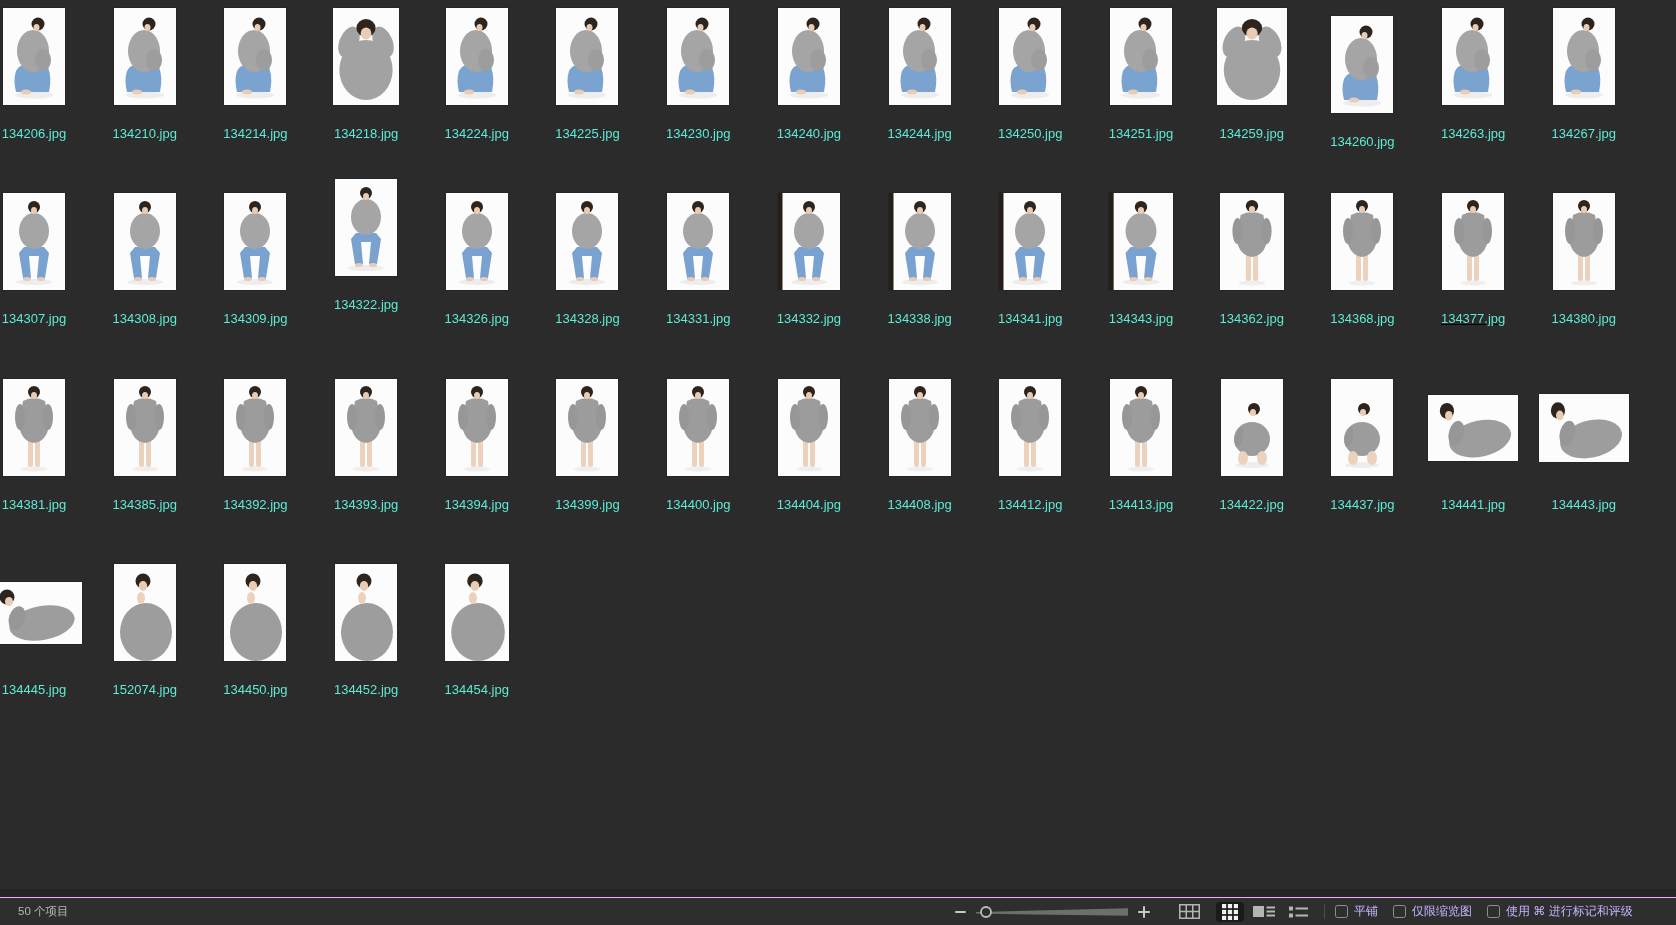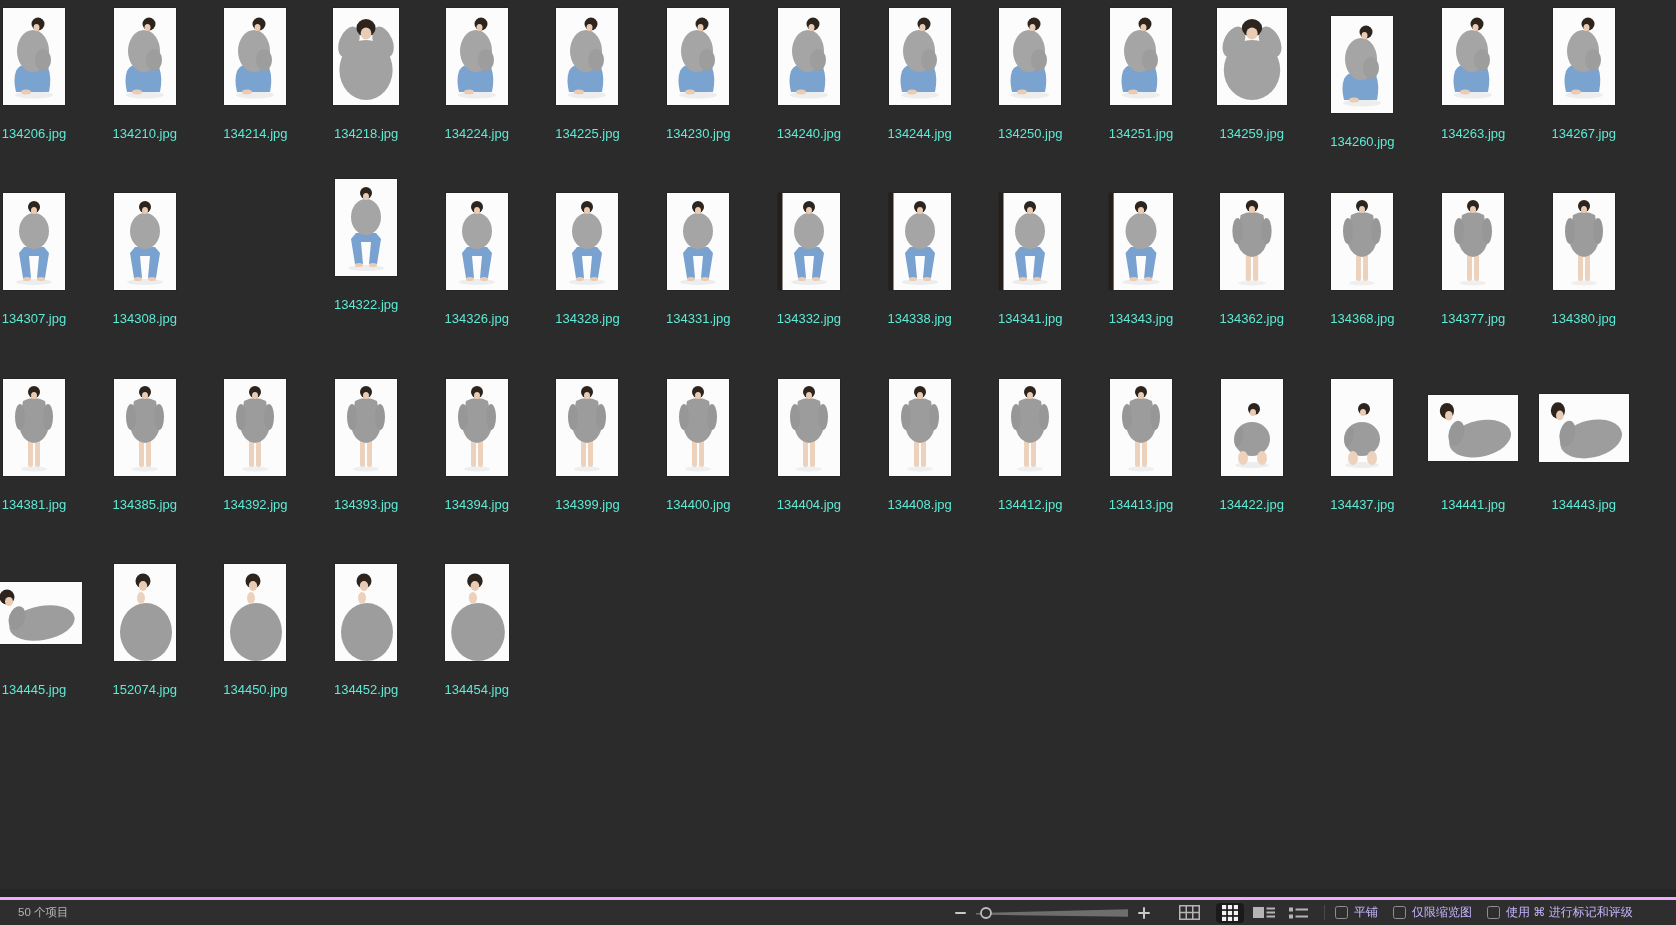--- a/index.html
+++ b/index.html
@@ -24,21 +24,21 @@
     margin-top:21px;height:16px;line-height:16px;
     font-size:13px;color:#5eead4;white-space:nowrap;
   }
   
   #pre-bar-strip{
     position:absolute;left:0;bottom:28px;width:100%;height:8px;
     background:#252525;
   }
   #status-bar{
     position:absolute;left:0;bottom:0;width:100%;height:28px;
-    background:#2e2e2e;border-top:3px solid #f0abfc;box-sizing:border-box;
+    background:#2e2e2e;border-top:1px solid #f0abfc;box-sizing:border-box;
     display:flex;align-items:center;
   }
   #items-count{
     margin-left:18px;font-size:11.5px;color:#b5b5b5;
   }
   #bar-right{
     position:absolute;left:952px;top:0;height:100%;right:4px;
     display:flex;align-items:center;
   }
   .tool-btn{
@@ -316,20 +316,37 @@
     <path d="M21 54 L41 54 L46 60 L42 85 L34 85 L36 63 L26 63 L28 85 L20 85 L16 60Z" fill="#79a2d1"></path>
     <ellipse cx="31" cy="38" rx="15" ry="18" fill="#a5a5a5"></ellipse>
     <circle cx="31" cy="14" r="6" fill="#2d241d"></circle>
     <ellipse cx="31" cy="17.5" rx="3" ry="3.5" fill="#eaccb5"></ellipse>
     <ellipse cx="24" cy="86" rx="4" ry="2" fill="#eaccb5"></ellipse>
     <ellipse cx="38" cy="86" rx="4" ry="2" fill="#eaccb5"></ellipse>
         </svg>
       </div>
       <div class="fname">134308.jpg</div>
     </div>
+    <div class="cell" style="left: 200.05px; top: 193px;">
+      <div class="thumb-box">
+        <svg width="62" height="97" viewBox="0 0 62 97" preserveAspectRatio="none">
+          <rect width="62" height="97" fill="#fcfcfc"></rect>
+    <ellipse cx="31" cy="89" rx="18" ry="3" fill="#ededed"></ellipse>
+    <path d="M25 68 L21 88" stroke="#e2e2e2" stroke-width="2" fill="none"></path>
+    <path d="M37 68 L41 88" stroke="#e2e2e2" stroke-width="2" fill="none"></path>
+    <path d="M21 54 L41 54 L46 60 L42 85 L34 85 L36 63 L26 63 L28 85 L20 85 L16 60Z" fill="#79a2d1"></path>
+    <ellipse cx="31" cy="38" rx="15" ry="18" fill="#a5a5a5"></ellipse>
+    <circle cx="31" cy="14" r="6" fill="#2d241d"></circle>
+    <ellipse cx="31" cy="17.5" rx="3" ry="3.5" fill="#eaccb5"></ellipse>
+    <ellipse cx="24" cy="86" rx="4" ry="2" fill="#eaccb5"></ellipse>
+    <ellipse cx="38" cy="86" rx="4" ry="2" fill="#eaccb5"></ellipse>
+        </svg>
+      </div>
+      <div class="fname">134309.jpg</div>
+    </div>
     <div class="cell" style="left: 310.75px; top: 179px;">
       <div class="thumb-box">
         <svg width="62" height="97" viewBox="0 0 62 97" preserveAspectRatio="none">
           <rect width="62" height="97" fill="#fcfcfc"></rect>
     <ellipse cx="31" cy="89" rx="18" ry="3" fill="#ededed"></ellipse>
     <path d="M25 68 L21 88" stroke="#e2e2e2" stroke-width="2" fill="none"></path>
     <path d="M37 68 L41 88" stroke="#e2e2e2" stroke-width="2" fill="none"></path>
     <path d="M21 54 L41 54 L46 60 L42 85 L34 85 L36 63 L26 63 L28 85 L20 85 L16 60Z" fill="#79a2d1"></path>
     <ellipse cx="31" cy="38" rx="15" ry="18" fill="#a5a5a5"></ellipse>
     <circle cx="31" cy="14" r="6" fill="#2d241d"></circle>
@@ -488,21 +505,21 @@
     <rect x="32" y="60" width="5" height="28" rx="2.5" fill="#ecd2bc"></rect>
     <path d="M20 22 Q31 16 42 22 L46 46 Q44 62 31 64 Q18 62 16 46Z" fill="#9c9c9c"></path>
     <ellipse cx="17" cy="38" rx="5" ry="13" fill="#979797"></ellipse>
     <ellipse cx="45" cy="38" rx="5" ry="13" fill="#979797"></ellipse>
     <circle cx="31" cy="13" r="6" fill="#2d241d"></circle>
     <ellipse cx="31" cy="16.5" rx="3" ry="3.5" fill="#eaccb5"></ellipse>
         </svg>
       </div>
       <div class="fname">134368.jpg</div>
     </div>
-    <div class="cell" style="left: 1417.75px; top: 193px;">
+    <div class="cell" style="left: 1417.75px; top: 193px; text-decoration: underline;">
       <div class="thumb-box">
         <svg width="62" height="97" viewBox="0 0 62 97" preserveAspectRatio="none">
           <rect width="62" height="97" fill="#fcfcfc"></rect>
     <ellipse cx="31" cy="90" rx="13" ry="2.5" fill="#efefef"></ellipse>
     <rect x="25" y="60" width="5" height="28" rx="2.5" fill="#ecd2bc"></rect>
     <rect x="32" y="60" width="5" height="28" rx="2.5" fill="#ecd2bc"></rect>
     <path d="M20 22 Q31 16 42 22 L46 46 Q44 62 31 64 Q18 62 16 46Z" fill="#9c9c9c"></path>
     <ellipse cx="17" cy="38" rx="5" ry="13" fill="#979797"></ellipse>
     <ellipse cx="45" cy="38" rx="5" ry="13" fill="#979797"></ellipse>
     <circle cx="31" cy="13" r="6" fill="#2d241d"></circle>

